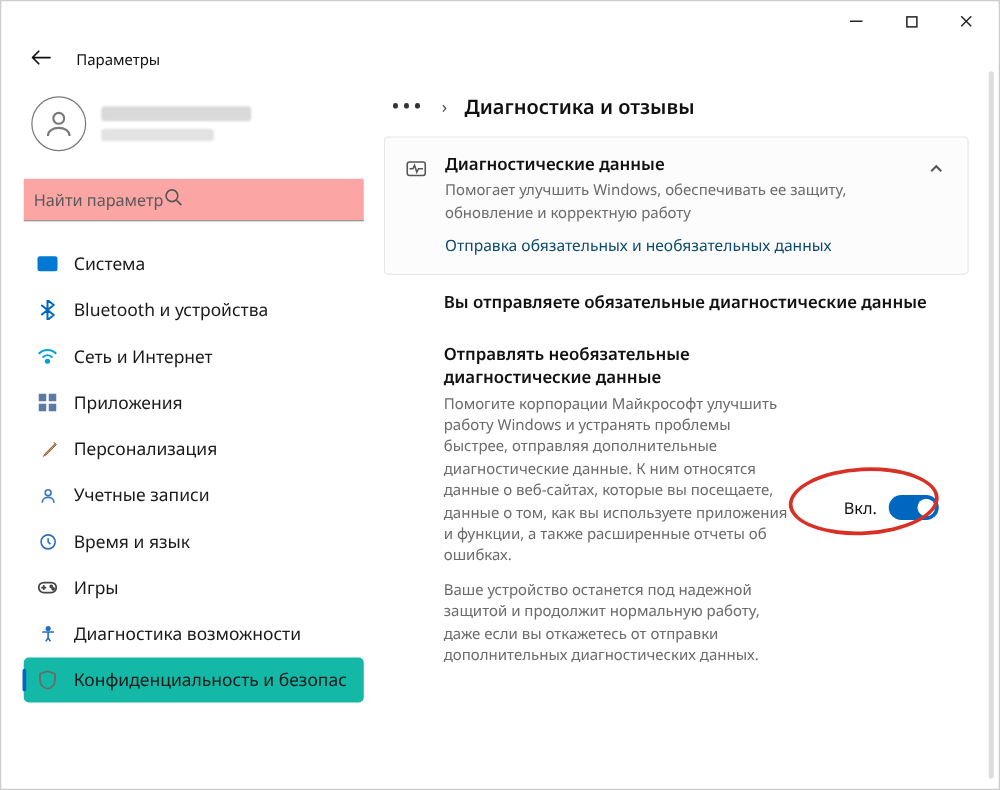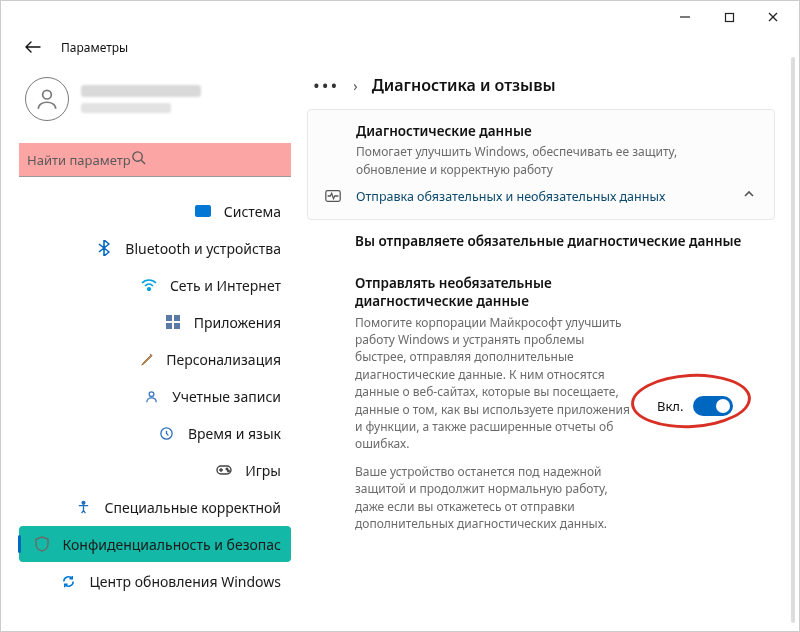--- a/index.html
+++ b/index.html
@@ -13,42 +13,42 @@
   .back-arrow { font-size:14px; color:#111; padding:4px 6px; }
   .main { flex:1; display:flex; overflow:hidden; }
   
   .sidebar { width:300px; padding:8px 10px 8px 18px; display:flex; flex-direction:column; gap:2px; overflow:hidden;}
   .profile { display:flex; align-items:center; gap:12px; padding:8px 6px 16px 6px; }
   .avatar { width:44px; height:44px; border-radius:50%; background:#fff; border:1.5px solid #7a7a7a; display:flex; align-items:center; justify-content:center; }
   .profile-txt .t1 { width:120px; height:12px; background:#d9d9d9; border-radius:3px; filter:blur(1px); }
   .profile-txt .t2 { width:90px; height:10px; background:#e2e2e2; border-radius:3px; margin-top:6px; filter:blur(1px);}
   .search { margin:4px 0 14px 0; height:34px; border-bottom:1px solid #9a9a9a; display:flex; align-items:center; padding:0 8px; color:#5a5a5a; font-size:13px; justify-content:flex-start; background:#fca5a5;}
   .nav { display:flex; flex-direction:column; gap:1px; }
-  .nav-item { display:flex; align-items:center; gap:12px; height:36px; padding:0 10px 0 10px; font-size:14px; color:#1a1a1a; border-radius:4px; position:relative;justify-content:flex-end;}
+  .nav-item { display:flex; align-items:center; gap:12px; height:36px; padding:0 10px 0 10px; font-size:14px; color:#1a1a1a; border-radius:4px; position:relative;}
   .nav-item.active { background:#14b8a6; }
   .nav-item.active::before { content:""; position:absolute; left:-1px; top:9px; bottom:9px; width:3px; background:#0067c0; border-radius:2px;}
   .nav-icon { width:18px; height:18px; display:flex; align-items:center; justify-content:center; font-size:14px;}
   .nav-label { white-space:nowrap; overflow:hidden; text-overflow:ellipsis; }
   
   .content { flex:1; display:flex; flex-direction:column; overflow:hidden; padding:6px 18px 0 6px;}
   .breadcrumb { display:flex; align-items:center; gap:14px; padding:6px 0 12px 6px;}
   .breadcrumb .dots { font-size:18px; color:#333; letter-spacing:2px;}
   .breadcrumb .chev { color:#555; font-size:14px;}
   .page-title { font-size:16px; font-weight:600; color:#111;}
   .cards { flex:1; overflow-y:auto; padding-right:6px; display:flex; flex-direction:column; gap:8px; padding-bottom:20px;}
-  .card { border:1px solid #e7e7e7; border-radius:4px; background:#fcfcfc; padding:12px 18px 14px 14px; display:flex; gap:12px; align-items:flex-end;}
+  .card { border:1px solid #e7e7e7; border-radius:4px; background:#fcfcfc; padding:12px 18px 14px 14px; display:flex; gap:12px; align-items:flex-start;}
   .card-left-icon { width:22px; min-width:22px; display:flex; justify-content:center; padding-top:4px; color:#4a4a4a;}
   .card-body { flex:1; }
   .card-title { font-size:13.5px; font-weight:600; color:#111; line-height:1.35; }
   .card-sub { font-size:12px; color:#6b6b6b; line-height:1.45; margin-top:3px;}
   .card-footer-line { font-size:12.5px; color:#0c4a6e; margin-top:10px;}
   .card-right { display:flex; align-items:center; gap:10px; padding-top:6px;}
   .chevdown { color:#555; font-size:13px; }
   
-  .toggle-wrap { display:flex; align-items:center; gap:10px; margin-left:10px; }
+  .toggle-wrap { display:flex; align-items:center; gap:10px; margin-left:28px; }
   .toggle-label { font-size:13px; color:#111; }
   .toggle { width:40px; height:20px; border-radius:10px; background:#0067c0; position:relative; }
   .toggle::after { content:""; position:absolute; right:3px; top:3px; width:14px; height:14px; background:#fff; border-radius:50%;}
   
   .red-ring { position:absolute; border:3px solid #d93025; border-radius:50%/50%; transform:rotate(-3deg); pointer-events:none; }
   .scrollbar-stub { position:absolute; right:4px; top:56px; bottom:8px; width:4px; background:#ddd; border-radius:2px;}
   
   .ic-system { width:16px; height:12px; background:#0078d4; border-radius:2px; }
   .ic-bt { color:#0067c0; font-size:15px;}
   .ic-net { color:#00a0dc; font-size:14px;}
@@ -193,38 +193,29 @@
           </span>
           <span class="nav-label">Игры</span>
         </div>
         <div class="nav-item">
           <span class="nav-icon ic-access">
             <svg width="15" height="15" viewBox="0 0 16 16" fill="none" stroke="#1e6fc1" stroke-width="1.4">
                 <circle cx="8" cy="3" r="1.5" fill="#1e6fc1"></circle>
                 <path d="M3 6h10M8 6v5M6 14l2-3 2 3"></path>
               </svg>
           </span>
-          <span class="nav-label">Специальные корректной</span>
+          <span class="nav-label">Диагностика возможности</span>
         </div>
         <div class="nav-item active">
           <span class="nav-icon ic-priv">
             <svg width="14" height="16" viewBox="0 0 14 16" fill="none" stroke="#6a6a6a" stroke-width="1.4">
                 <path d="M7 1l6 2v5c0 4-3 6.5-6 7-3-.5-6-3-6-7V3l6-2z"></path>
               </svg>
           </span>
           <span class="nav-label">Конфиденциальность и безопас</span>
-        </div>
-        <div class="nav-item">
-          <span class="nav-icon ic-update">
-            <svg width="15" height="15" viewBox="0 0 16 16" fill="none" stroke="#0078d4" stroke-width="1.6">
-                <path d="M3 8a5 5 0 0 1 9-3M13 8a5 5 0 0 1-9 3"></path>
-                <path d="M12 2v3h-3M4 14v-3h3"></path>
-              </svg>
-          </span>
-          <span class="nav-label">Центр обновления Windows</span>
         </div>
       </div>
     </div>
 
     <div class="content">
       <div class="breadcrumb">
         <span class="dots">•••</span>
         <span class="chev">›</span>
         <span class="page-title">Диагностика и отзывы</span>
       </div>

